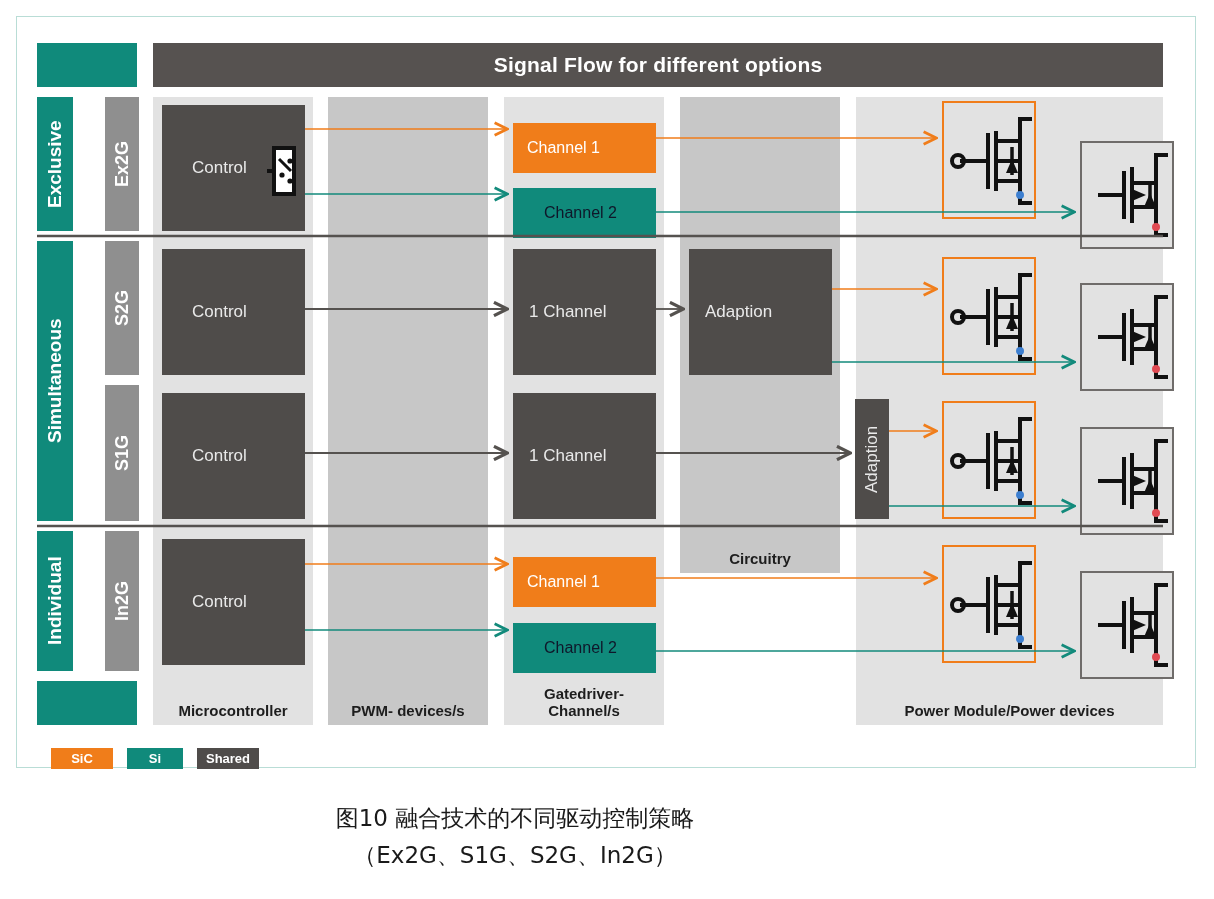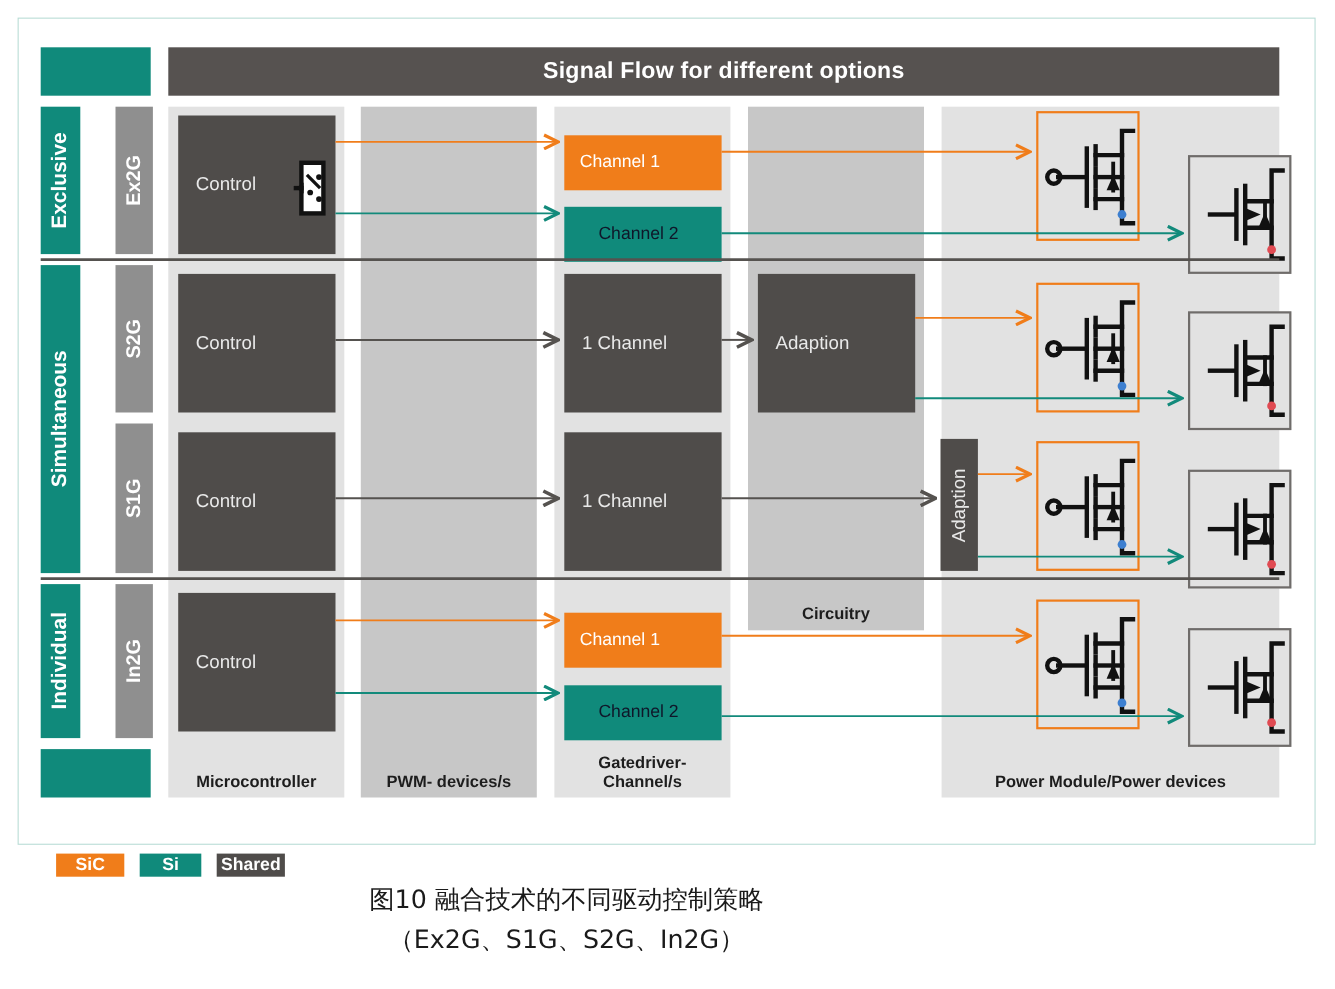--- a/index.html
+++ b/index.html
@@ -23,30 +23,30 @@
   .c-band-light{background:#e2e2e2;}
   .c-band-dark{background:#c7c7c7;}
   .c-title{background:#565250;text-align:right;}
   .vert{writing-mode:vertical-rl;transform:rotate(180deg);display:flex;align-items:center;justify-content:center;}
 
   .title-bar{display:flex;align-items:center;justify-content:center;color:#ffffff;font-size:21px;font-weight:bold;letter-spacing:.2px;}
 
   .cat-label{font-size:19px;font-weight:bold;color:#fff;}
   .opt-label{font-size:18px;font-weight:bold;color:#fff;}
 
-  .control-box{display:flex;align-items:center;padding-left:16px;color:#e9e9e9;font-size:17px;}
+  .control-box{display:flex;align-items:center;padding-left:30px;color:#e9e9e9;font-size:17px;}
   .chan-box{display:flex;align-items:center;padding-left:14px;color:#ffffff;font-size:16px;}
   .chan-box.teal{color:#0f172a;padding-left:31px;}
   .plain-box{display:flex;align-items:center;padding-left:16px;color:#e9e9e9;font-size:17px;}
 
   .col-cap{position:absolute;bottom:6px;left:0;width:100%;text-align:center;color:#1d1d1d;font-size:15px;font-weight:bold;line-height:1.15;margin-top:17px;}
 
   
   .legend{position:absolute;left:34px;top:731px;display:flex;align-items:center;gap:14px;}
-  .legend-chip{height:21px;display:flex;align-items:center;justify-content:center;color:#fff;font-size:16px;font-weight:bold;padding:0 10px;box-sizing:border-box;margin-top:28px;}
+  .legend-chip{height:21px;display:flex;align-items:center;justify-content:center;color:#fff;font-size:13px;font-weight:bold;padding:0 10px;box-sizing:border-box;}
 
   
   .caption{position:absolute;left:0;top:800px;width:1030px;text-align:center;color:#1a1a1a;font-size:23px;line-height:1.62;font-family:"DejaVu Sans","Liberation Sans",sans-serif;}
 
   svg{display:block;overflow:visible;}
 </style>
 </head>
 <body>
 
 <div id="root">

